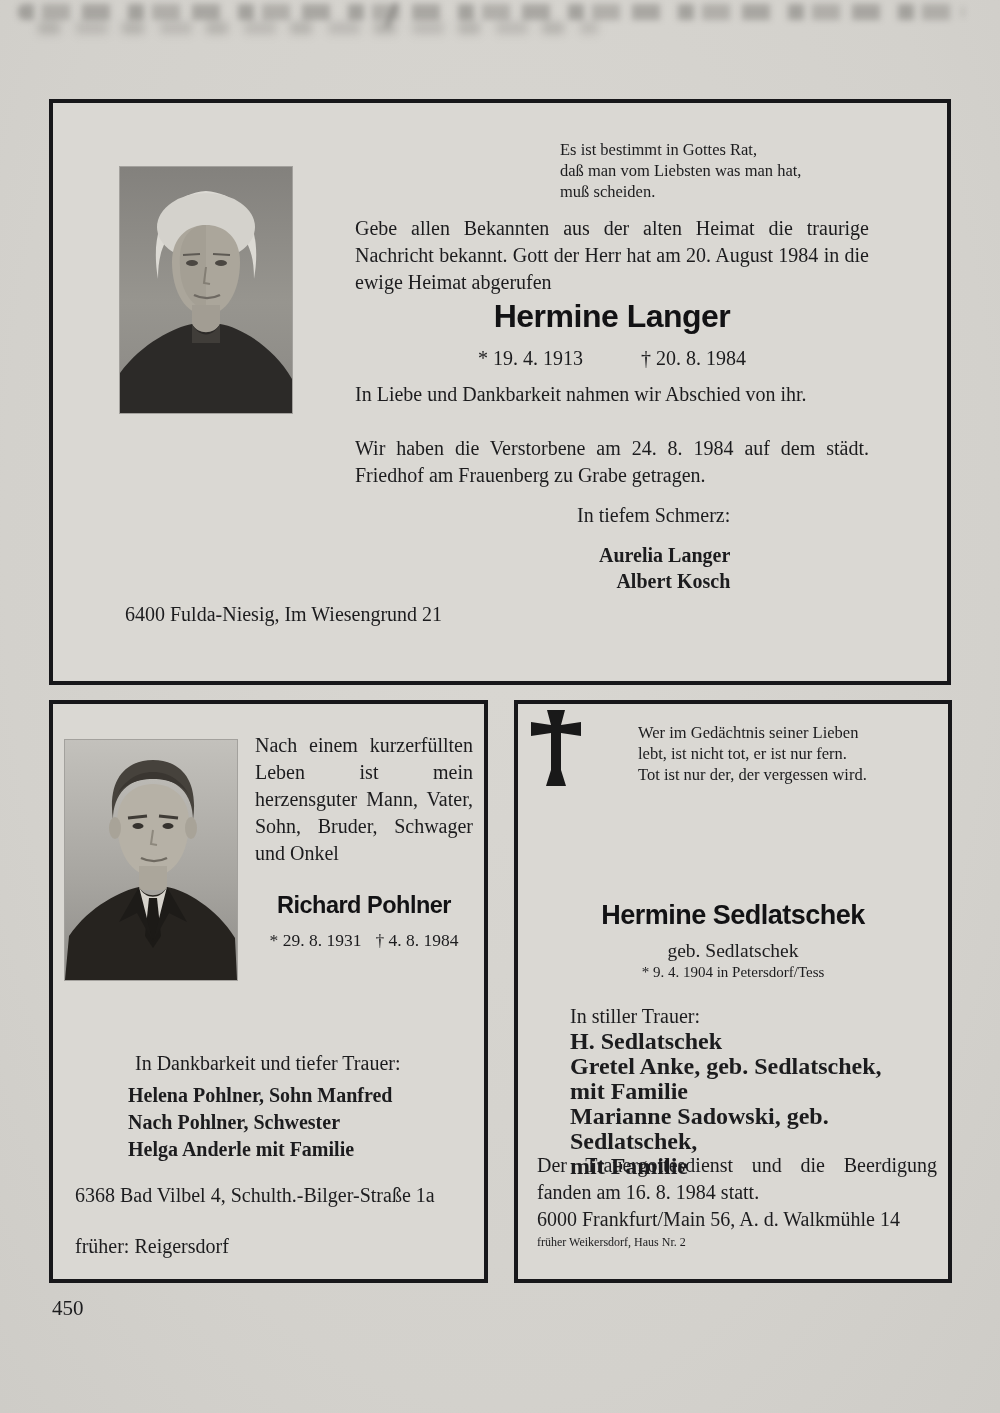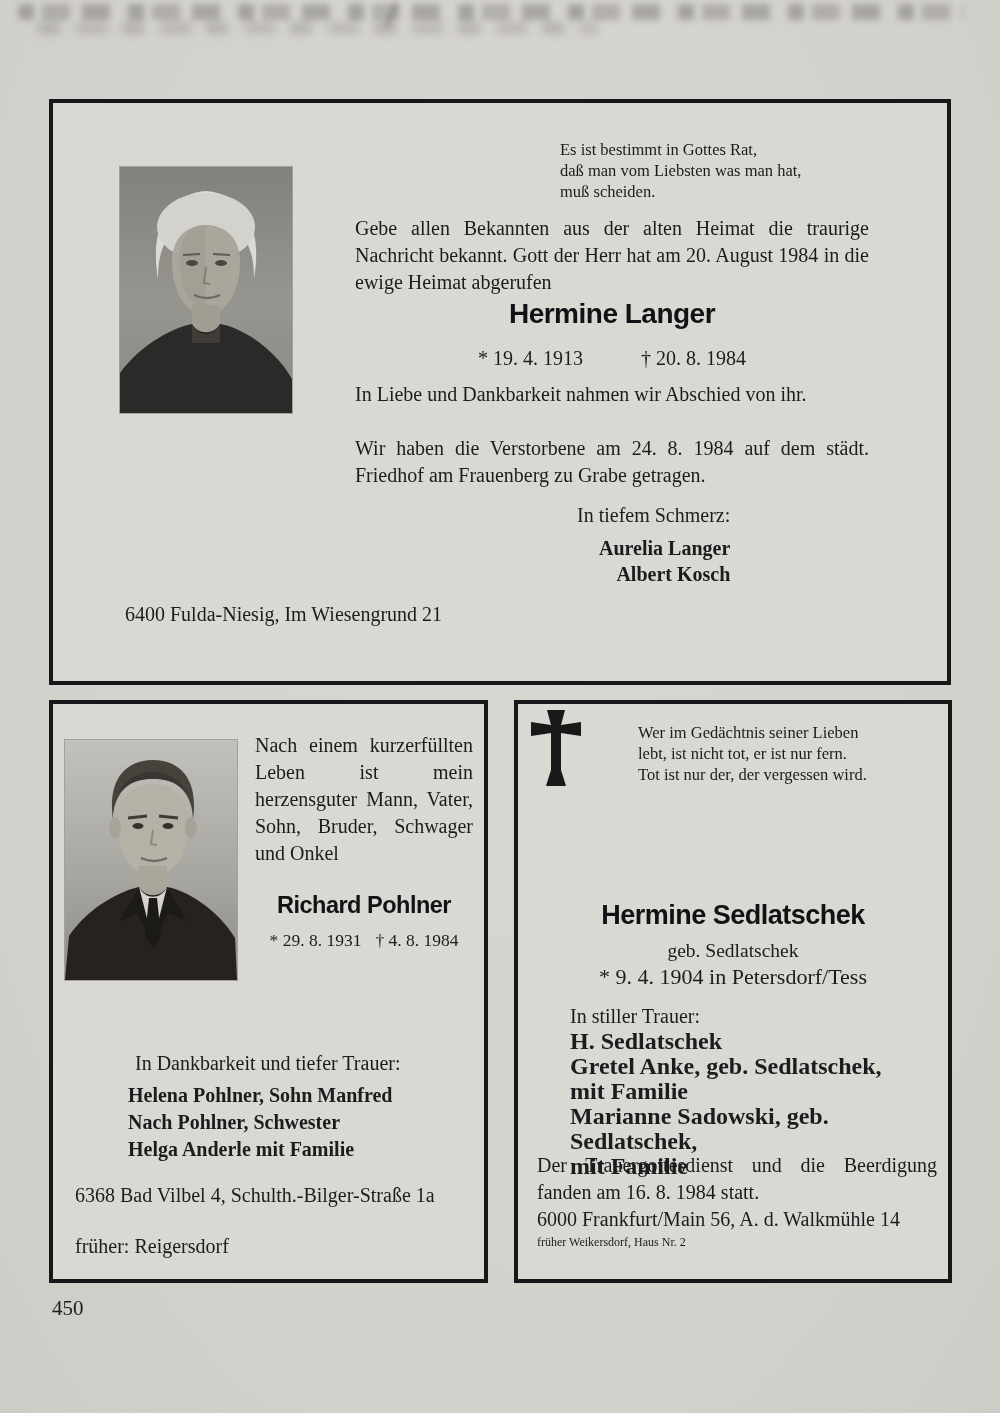--- a/index.html
+++ b/index.html
@@ -62,27 +62,27 @@
     margin: 0;
   }
 
   .photo { position: absolute; overflow: hidden; box-shadow: 0 0 0 1px rgba(60,60,58,.35); }
   .photo svg { display: block; width: 100%; height: 100%; }
 
   
   .langer-photo    { left: 67px;  top: 64px;  width: 172px; height: 246px; }
   .langer-epigraph { left: 507px; top: 36px; }
   .langer-announce { left: 302px; top: 112px; width: 514px; }
-  .langer-name     { left: 302px; top: 195px; width: 514px; font-size: 28px; text-align: center; }
+  .langer-name     { left: 302px; top: 195px; width: 514px; font-size: 32px; text-align: center; }
   .langer-dates    { left: 302px; top: 244px; width: 514px; display: flex; justify-content: center; gap: 58px; font-size: 20px; }
   .langer-farewell { left: 302px; top: 278px; width: 514px; }
   .langer-burial   { left: 302px; top: 332px; width: 514px; }
   .langer-mourning { left: 524px; top: 399px; }
   .langer-mourning .mourner { font-weight: 700; font-size: 20px; line-height: 26px; text-align: right; }
-  .langer-mourning .intro   { margin-bottom: 6px; }
+  .langer-mourning .intro   { margin-bottom: 13px; }
   .langer-address  { left: 72px; top: 496px; font-size: 20px; line-height: 30px; }
 
   
   .pohlner-photo    { left: 12px;  top: 36px;  width: 172px; height: 240px; }
   .pohlner-intro    { left: 202px; top: 28px;  width: 218px; }
   .pohlner-name     { left: 194px; top: 188px; width: 234px; font-size: 23.5px; text-align: center; }
   .pohlner-dates    { left: 194px; top: 226px; width: 234px; display: flex; justify-content: center; gap: 14px; font-size: 17.5px; }
   .pohlner-passing  { left: 202px; top: 272px; width: 218px; }
   .pohlner-mintro   { left: 82px;  top: 346px; }
   .pohlner-mourners { left: 75px;  top: 378px; }
@@ -90,21 +90,21 @@
   .pohlner-address  { left: 22px;  top: 478px; width: 362px; font-size: 20px; line-height: 27px; }
   .pohlner-former   { left: 22px;  top: 531px; font-size: 20px; }
 
   
   .sed-cross    { left: 12px;  top: 6px; width: 52px; height: 78px; }
   .sed-cross svg{ display: block; }
   .sed-epigraph { left: 120px; top: 18px; }
   .sed-intro    { left: 19px;  top: 94px;  width: 398px; }
   .sed-name     { left: 0;     top: 196px; width: 100%; font-size: 27px; text-align: center; }
   .sed-maiden   { left: 0;     top: 236px; width: 100%; font-size: 19.5px; }
-  .sed-birth    { left: 0;     top: 260px; width: 100%; font-size: 22px; font-family: Liberation Serif, serif; }
+  .sed-birth    { left: 0;     top: 260px; width: 100%; font-size: 15px; font-family: Liberation Serif, serif; }
   .sed-mintro   { left: 52px;  top: 299px; }
   .sed-mourners { left: 52px;  top: 325px; }
   .sed-mourners .mourner { font-weight: 700; font-size: 24px; line-height: 25px; }
   .sed-funeral  { left: 19px;  top: 448px; width: 400px; }
   .sed-address  { left: 19px;  top: 504px; font-size: 20px; }
   .sed-former   { left: 19px;  top: 531px; font-size: 12px; }
 
   .page-number {
     position: absolute; left: 52px; top: 1296px;
     font-size: 21px; color: #1c1c1e;

